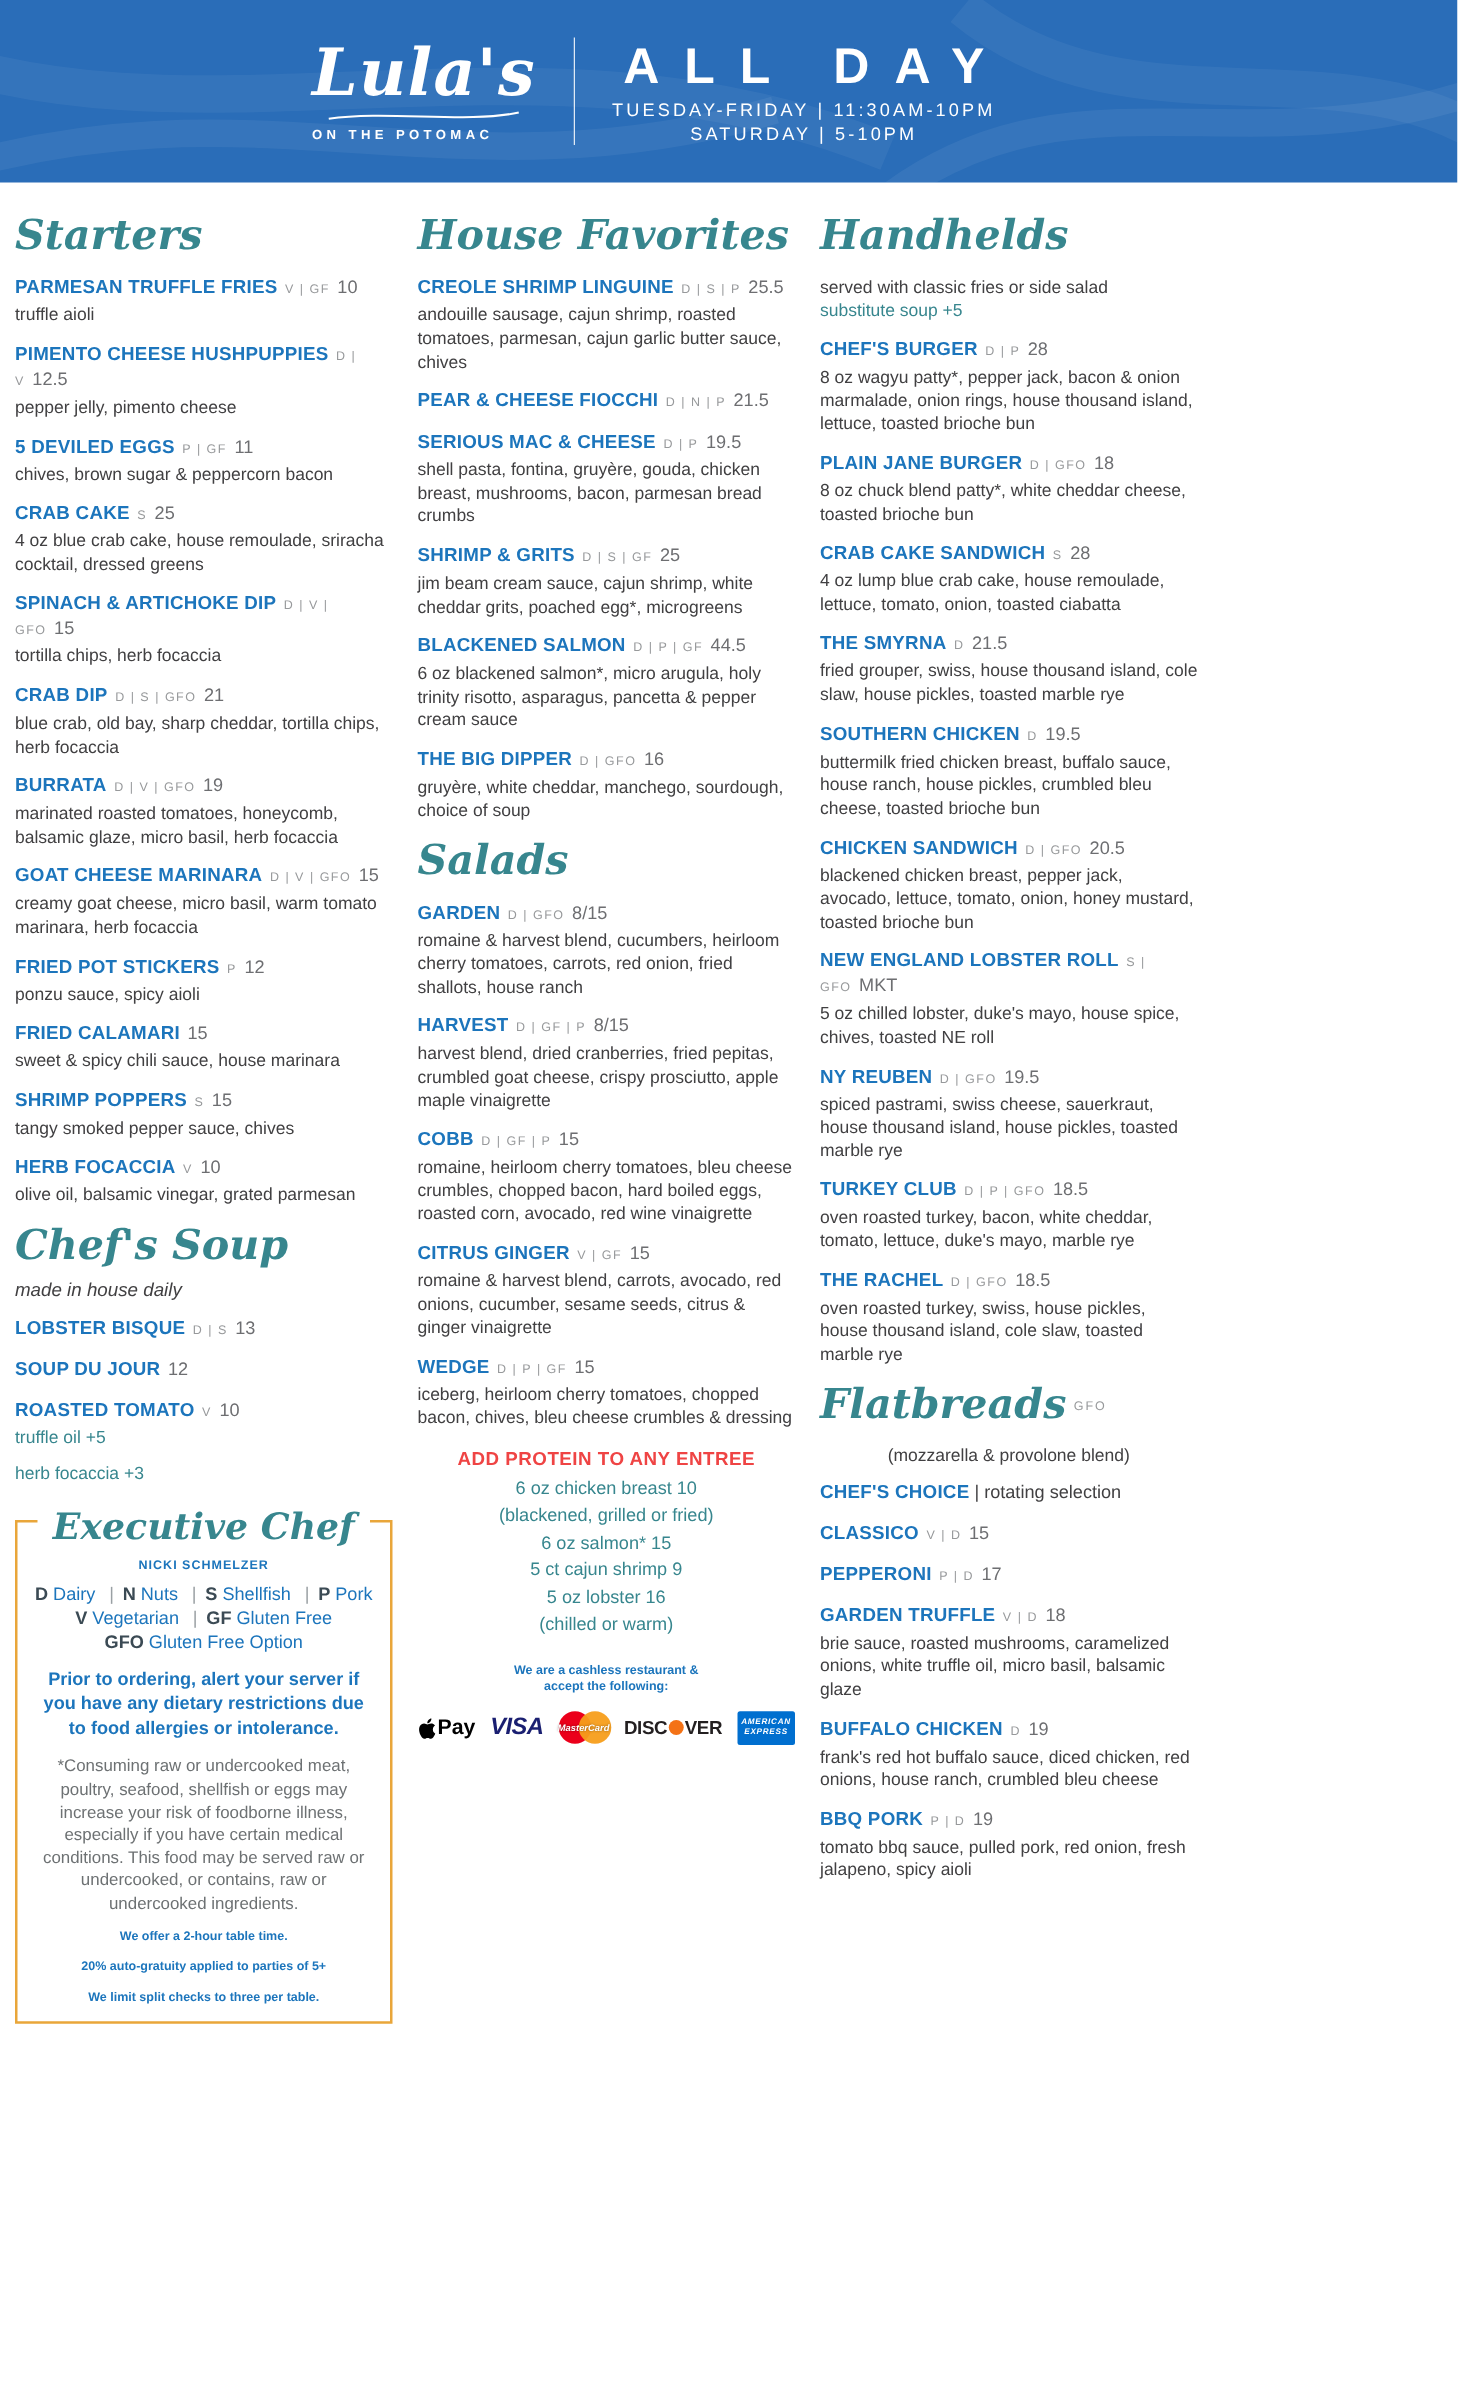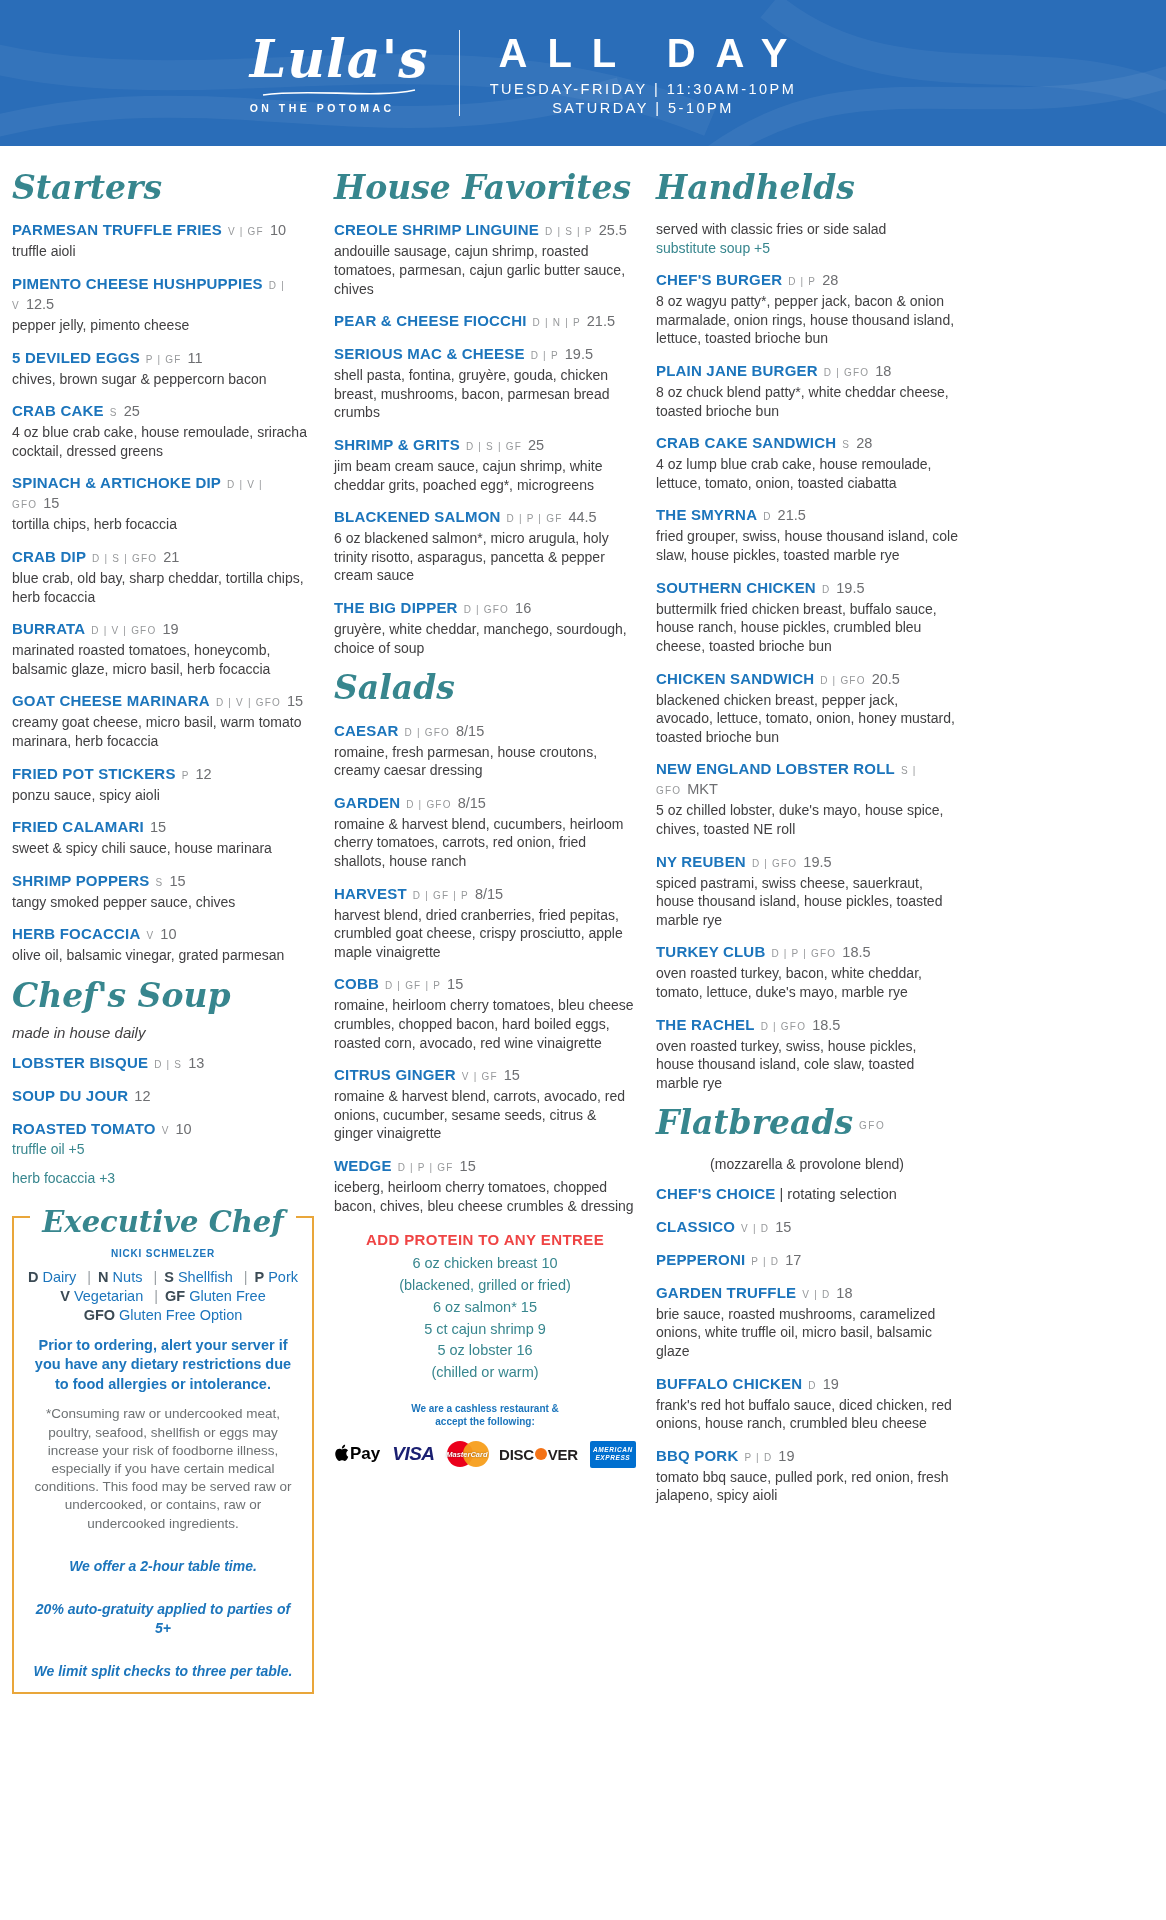--- a/index.html
+++ b/index.html
@@ -45,21 +45,21 @@
 
   
   .add-protein{text-align:center;margin:16px 0 18px;}
   .add-protein-title{color:#ef4444;font-weight:bold;font-size:15px;letter-spacing:.4px;margin-bottom:5px;}
   .protein-line{color:#37868e;font-size:14.5px;line-height:1.5;}
 
   
   .payments{text-align:center;margin-top:14px;}
   .pay-heading{color:#1c75bc;font-weight:bold;font-size:10px;line-height:1.35;}
   .pay-icons{display:flex;align-items:center;justify-content:center;gap:12px;margin-top:12px;}
-  .applepay{display:flex;align-items:flex-start;color:#000;}
+  .applepay{display:flex;align-items:flex-end;color:#000;}
   .applepay .ap-text{font-weight:bold;font-size:17px;margin-left:1px;}
   .visa{font-weight:800;font-style:italic;color:#1a1f71;font-size:19px;letter-spacing:-.5px;}
   .mc{position:relative;width:42px;height:26px;display:inline-block;}
   .mc-red,.mc-orange{position:absolute;top:0;width:26px;height:26px;border-radius:50%;}
   .mc-red{left:0;background:#eb001b;}
   .mc-orange{left:16px;background:#f79e1b;opacity:.95;}
   .mc-text{position:absolute;top:50%;left:50%;transform:translate(-50%,-50%);color:#fff;font-style:italic;font-weight:bold;font-size:7.5px;white-space:nowrap;text-shadow:0 0 2px rgba(0,0,0,.45);}
   .discover{display:flex;align-items:center;font-weight:800;font-size:15px;color:#231f20;letter-spacing:-.3px;}
   .disc-o{width:12px;height:12px;border-radius:50%;background:#f47216;display:inline-block;margin:0 1px;}
   .amex{width:48px;height:27px;background:#006fcf;border-radius:2px;display:flex;flex-direction:column;align-items:center;justify-content:center;color:#fff;font-weight:bold;font-style:italic;font-size:6.5px;letter-spacing:.6px;line-height:1.3;}
@@ -67,21 +67,21 @@
   
   .chef-box{border:2px solid #e9a63a;margin-top:30px;padding:0 13px 12px;text-align:center;}
   .chef-box-title{font-family:"DejaVu Serif",serif;font-style:italic;font-weight:600;color:#37868e;font-size:29px;margin-top:-20px;background:#fff;display:inline-block;padding:0 12px;line-height:1.15;}
   .chef-name{color:#1c75bc;font-weight:bold;font-size:10px;letter-spacing:.8px;margin:8px 0 10px;}
   .legend-row{font-size:14.5px;margin:3px 0;}
   .legend-key{color:#3b4a54;font-weight:bold;margin-right:4px;}
   .legend-label{color:#1c75bc;}
   .legend-pair + .legend-pair::before{content:"|";color:#9aa0a4;margin:0 7px;}
   .chef-alert{color:#1c75bc;font-weight:bold;font-size:14.5px;line-height:1.35;margin:13px 0 11px;}
   .chef-disclaimer{color:#6d7173;font-size:13.5px;line-height:1.35;margin:0 0 6px;}
-  .policy-line{color:#1c75bc;font-weight:bold;font-size:14px;margin-top:24px;line-height:1.35;font-style:italic;}
+  .policy-line{color:#1c75bc;font-weight:bold;font-size:10px;margin-top:11px;line-height:1.35;}
 </style>
 </head>
 <body>
 
 <header class="banner">
   <svg class="waves" viewBox="0 0 1166 146" preserveAspectRatio="none" aria-hidden="true">
     <g fill="none" stroke="#ffffff" stroke-opacity="0.06" stroke-width="22">
       <path d="M-60,142 C200,56 360,164 620,88"></path>
       <path d="M700,166 C860,36 1010,150 1220,58"></path>
     </g>
@@ -334,26 +334,20 @@
             </div>
             <div class="item-desc">gruyère, white cheddar, manchego, sourdough, choice of soup</div>
           </div>
         </div>
     </section>
 
     <section>
       <h2 class="script-head">Salads</h2>
       <div>
 
-          <div class="menu-item">
-            <div class="item-head">
-              <span class="item-name">CAESAR</span><span class="item-tags">D | GFO</span><span class="item-price">8/15</span>
-            </div>
-            <div class="item-desc">romaine, fresh parmesan, house croutons, creamy caesar dressing</div>
-          </div>
 
           <div class="menu-item">
             <div class="item-head">
               <span class="item-name">GARDEN</span><span class="item-tags">D | GFO</span><span class="item-price">8/15</span>
             </div>
             <div class="item-desc">romaine &amp; harvest blend, cucumbers, heirloom cherry tomatoes, carrots, red onion, fried shallots, house ranch</div>
           </div>
 
           <div class="menu-item">
             <div class="item-head">

